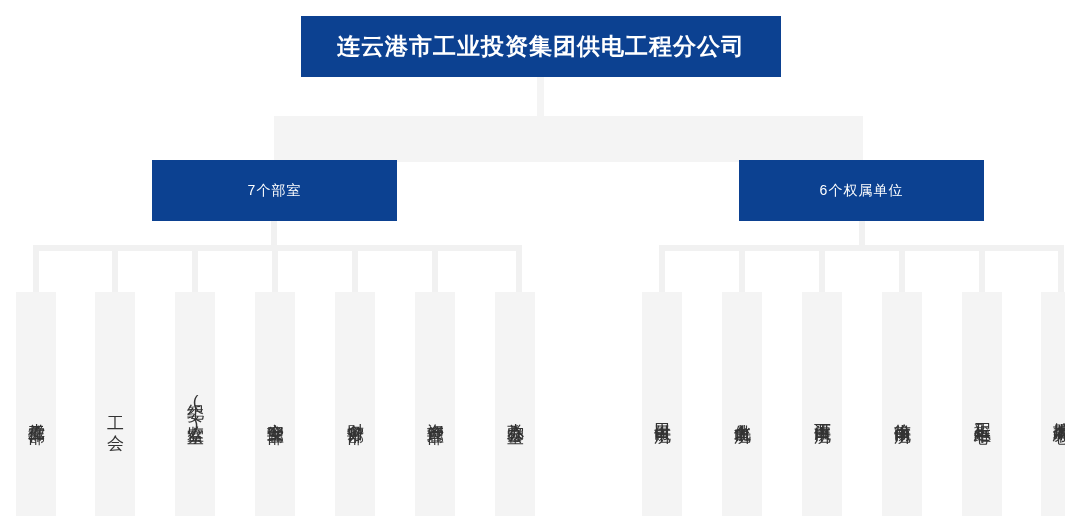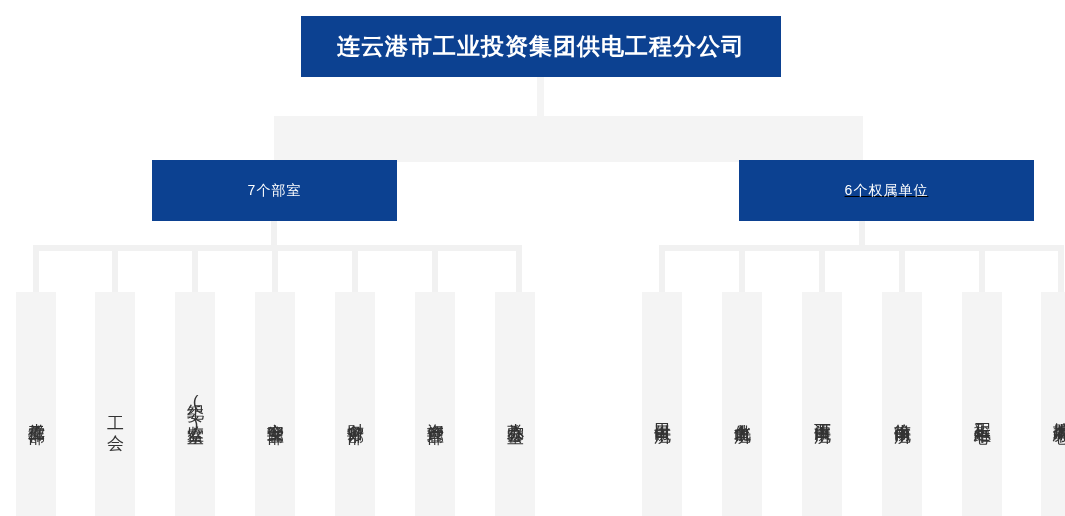--- a/index.html
+++ b/index.html
@@ -67,21 +67,21 @@
     align-items: center;
     justify-content: center;
   }
   .group-box .label {
     color: #ffffff;
     font-size: 14px;
     letter-spacing: 1px;
     white-space: nowrap;
   }
   #group-left  { left: 136px; width: 245px; }
-  #group-right { left: 723px; width: 295px; text-decoration: underline; }
+  #group-right { left: 723px; width: 245px; }
 
   
   .grp-stem {
     position: absolute;
     top: 205px;
     width: 6px;
     height: 24px;
     background: #f1f1f1;
   }
   .grp-bus {

